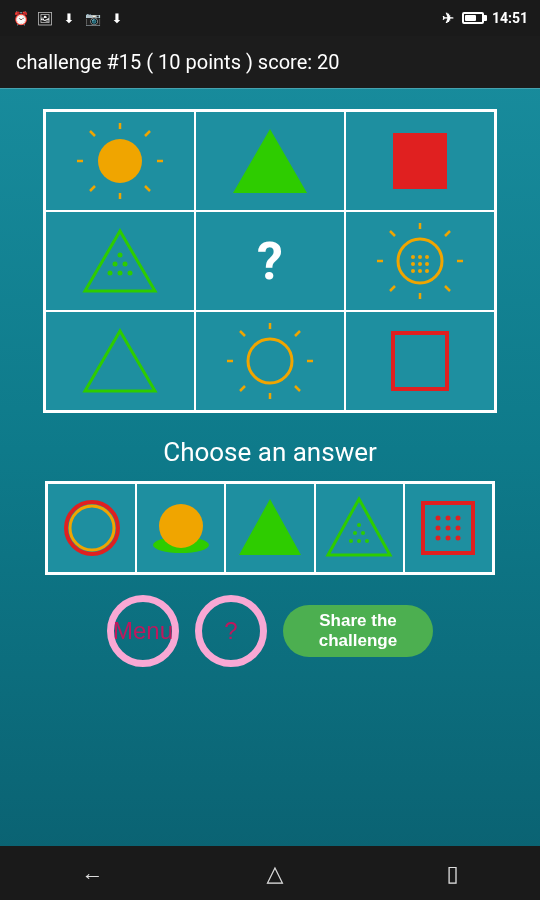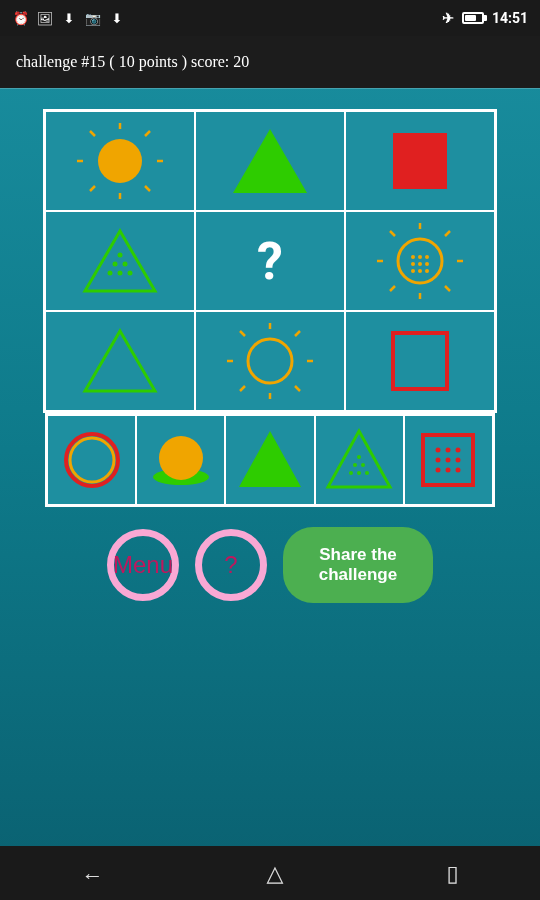--- a/index.html
+++ b/index.html
@@ -77,23 +77,22 @@
     .header {
       background: #1c1c1c;
       height: 52px;
       display: flex;
       align-items: center;
       padding: 0 16px;
       flex-shrink: 0;
     }
     .header-text {
       color: white;
-      font-size: 16px;
+      font-size: 20px;
       font-weight: 400;
-      font-family: Liberation Serif, serif;
     }
 
     
     .divider {
       height: 1px;
       background: rgba(255,255,255,0.2);
       flex-shrink: 0;
     }
 
     
@@ -169,21 +168,21 @@
       background: transparent;
       color: #be185d;
       font-size: 24px;
       cursor: pointer;
       display: flex;
       align-items: center;
       justify-content: center;
     }
     .btn-share {
       width: 150px;
-      height: 76px;
+      height: 52px;
       border-radius: 30px;
       border: none;
       background: #4caf50;
       color: white;
       font-size: 17px;
       font-weight: bold;
       cursor: pointer;
       display: flex;
       align-items: center;
       justify-content: center;
@@ -329,20 +328,21 @@
     </div>
     <div class="grid-cell">
 
       <svg width="90" height="80" viewBox="0 0 90 80">
         <rect x="18" y="12" width="54" height="56" fill="none" stroke="#e02020" stroke-width="4"></rect>
       </svg>
     </div>
 
   </div>
 
+  <div class="choose-label">Choose an answer</div>
 
   <div class="answer-row">
 
     <div class="answer-cell">
       <svg width="70" height="70" viewBox="0 0 70 70">
         <circle cx="35" cy="35" r="26" fill="none" stroke="#e02020" stroke-width="4"></circle>
         <circle cx="35" cy="35" r="22" fill="none" stroke="#f0a500" stroke-width="3"></circle>
       </svg>
     </div>
 

